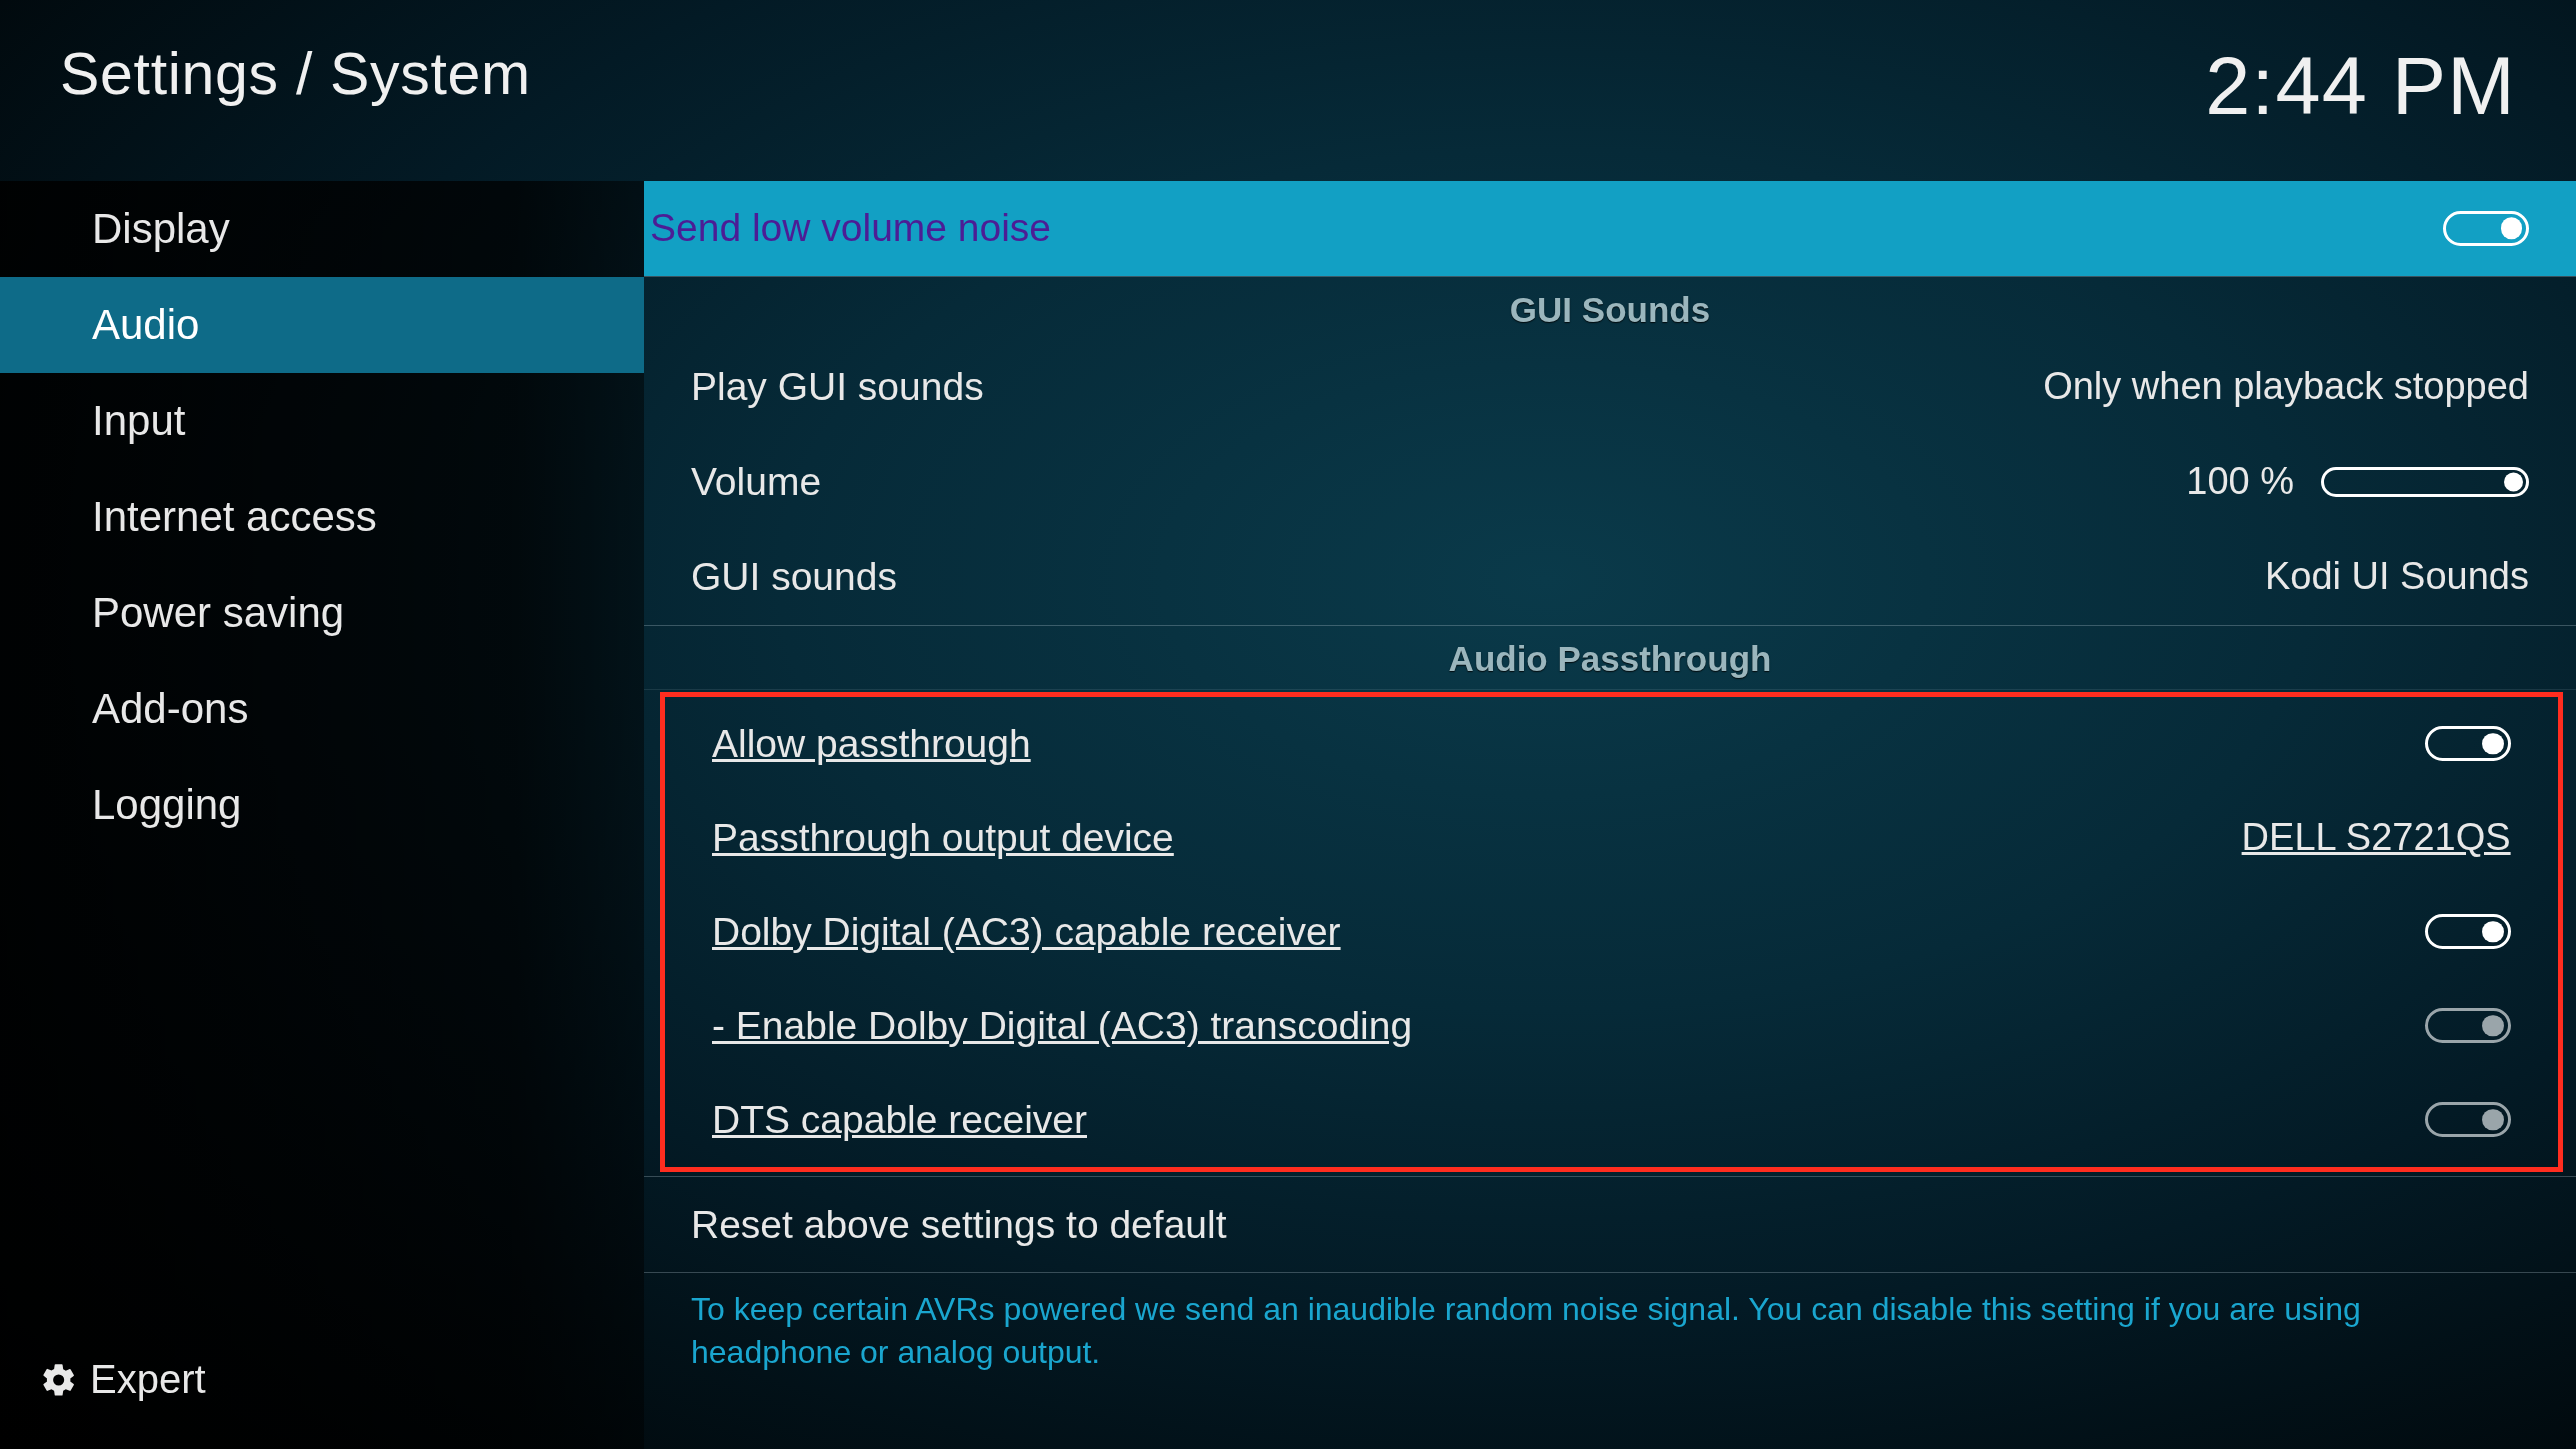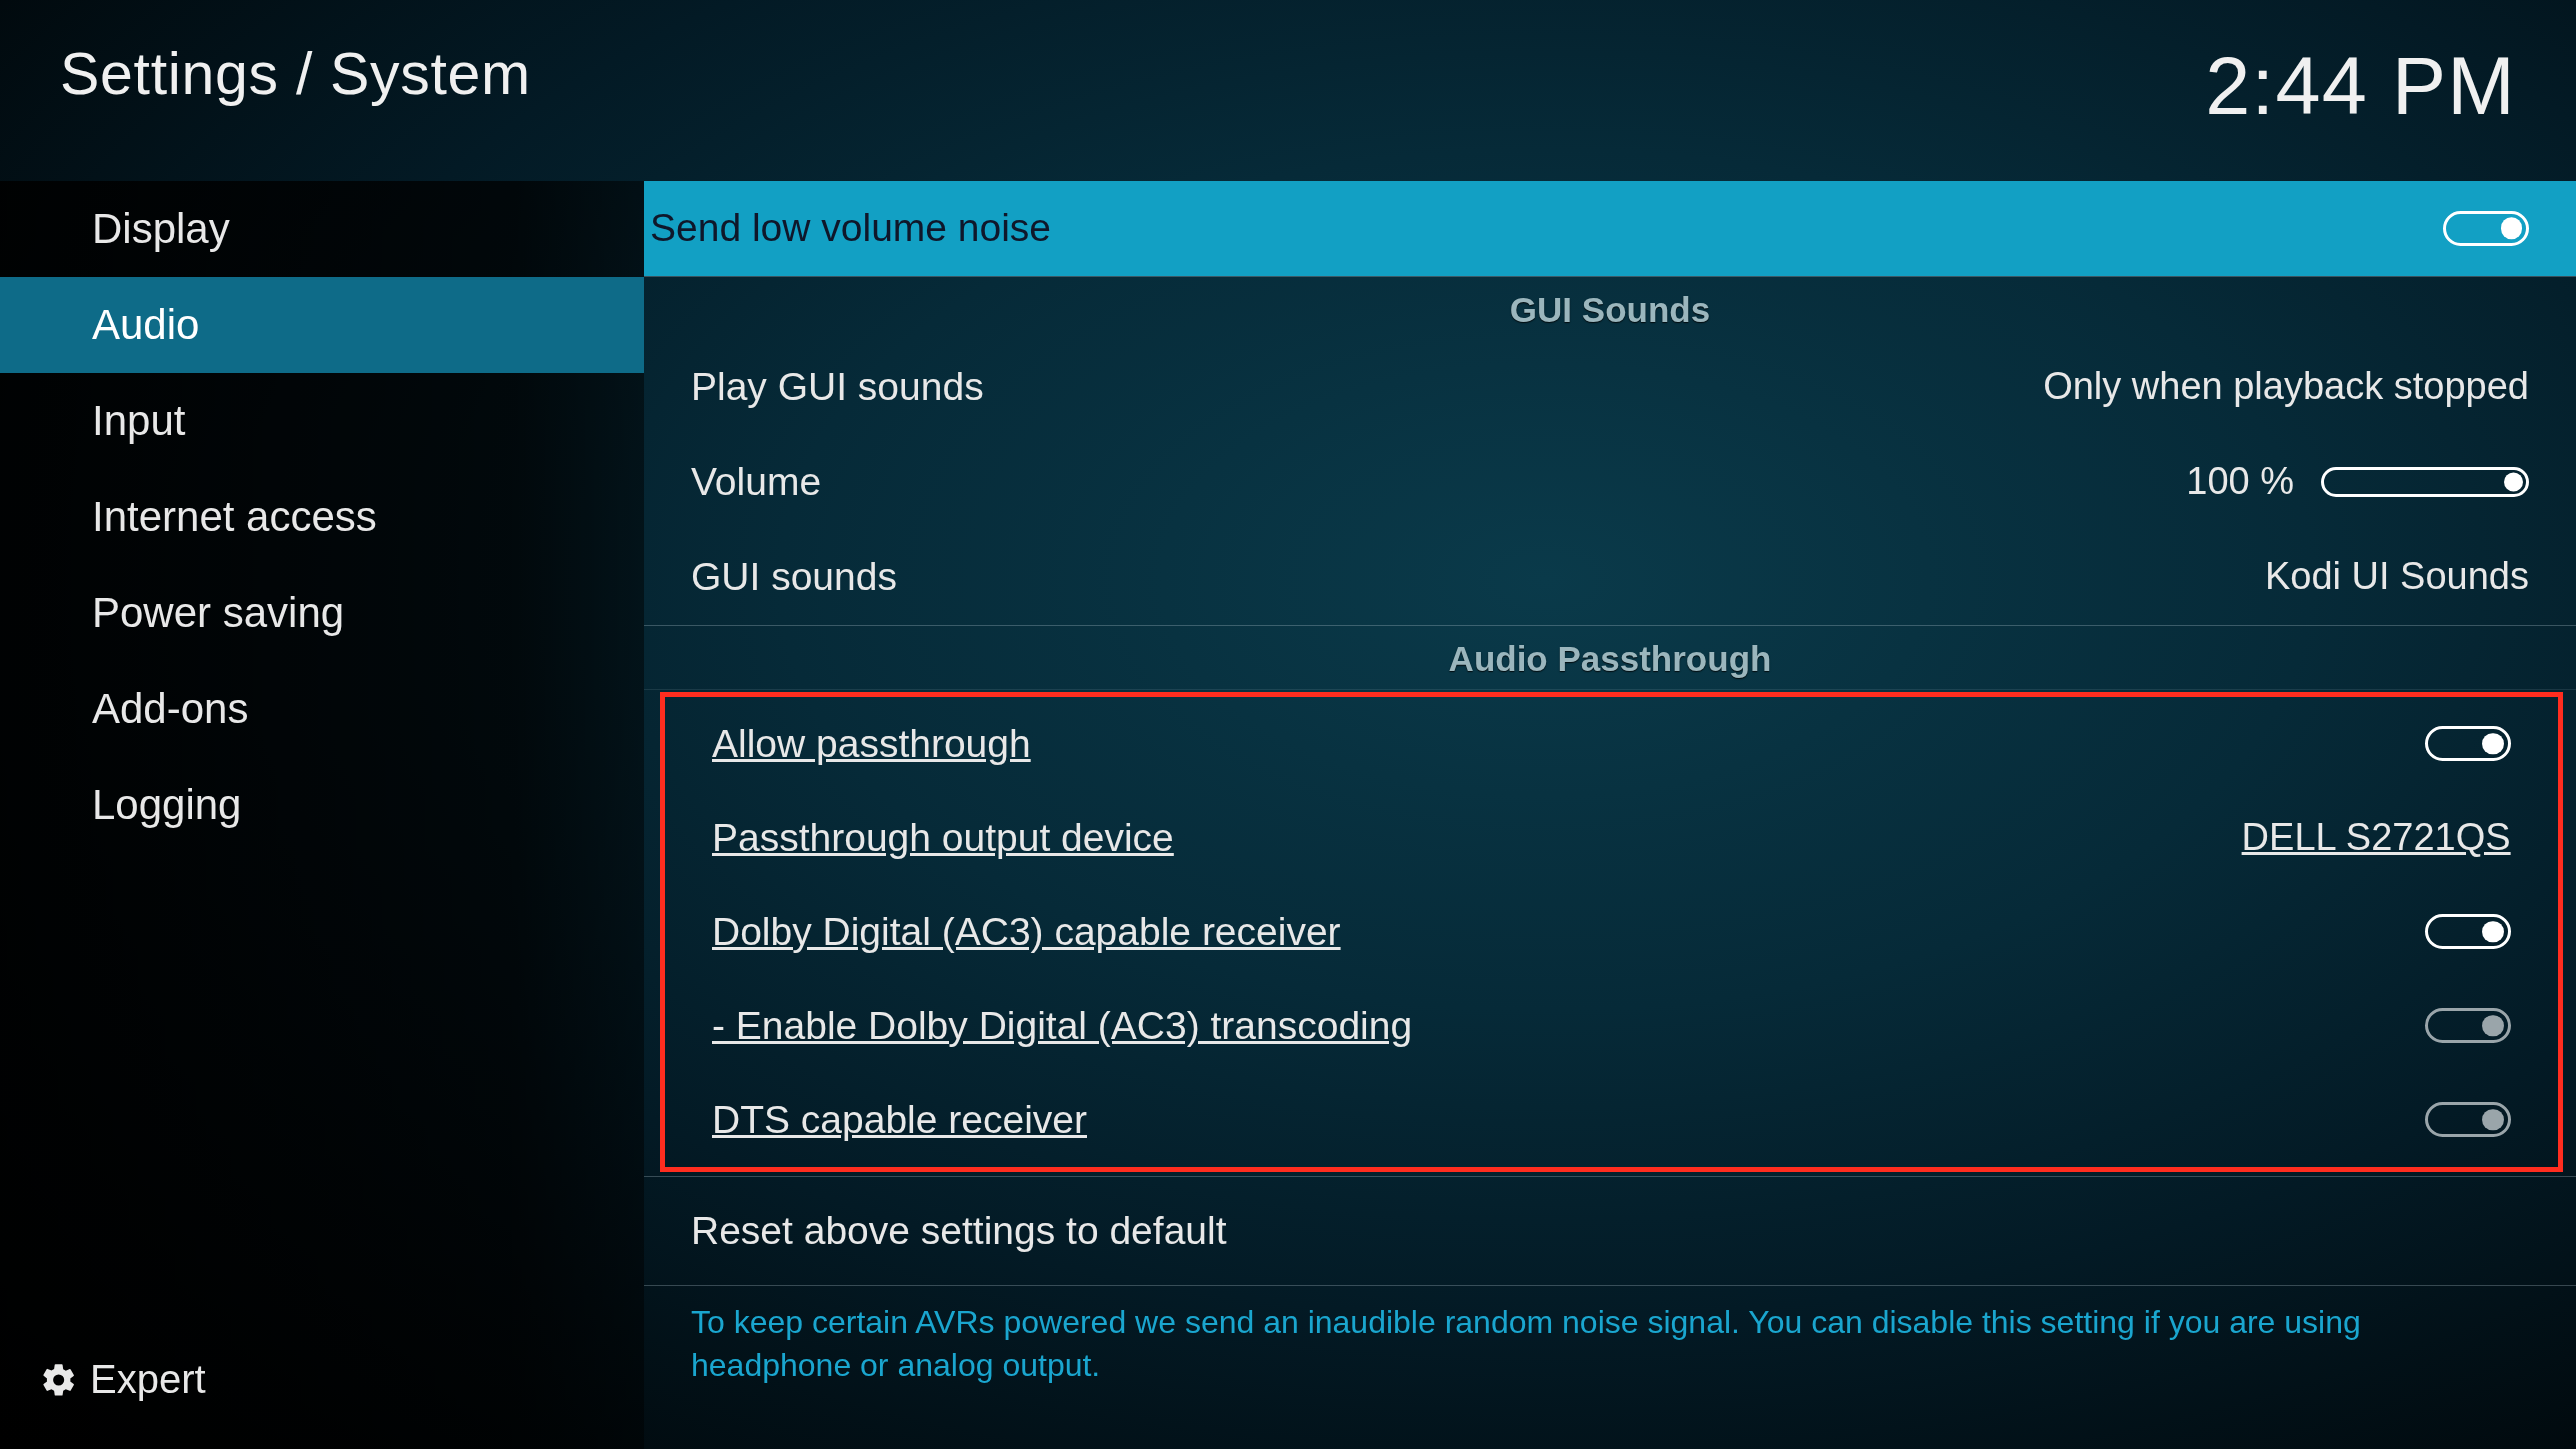--- a/index.html
+++ b/index.html
@@ -78,21 +78,21 @@
     display: flex;
     justify-content: space-between;
     align-items: center;
     padding: 0 47px;
     height: 95px;
     font-size: 39px;
     border-bottom: 0.7px solid rgba(255,255,255,0);
   }
   .row.selected {
     background: #12a0c4;
-    color: #0f172a;
+    color: #4c1d95;
     padding-left: 6px;
   }
   .row .label { flex: 1; }
   .row .value { color: #e8e8e8; font-size: 38px; }
 
   .section-header {
     text-align: center;
     font-size: 35px;
     font-weight: 600;
     color: #9bb6bd;
@@ -144,21 +144,21 @@
 
   .highlight-box {
     border: 5.4px solid #ff2d1f;
     margin: 2.7px 13.4px 4px 16px;
   }
   .highlight-box .row { height: 94px; text-decoration: underline; }
 
   .reset-row {
     border-top: 1.3px solid rgba(180,200,210,0.3);
     border-bottom: 1.3px solid rgba(180,200,210,0.3);
-    height: 110px;
+    height: 97px;
   }
 
   .hint {
     padding: 14.8px 47px 27px 47px;
     font-size: 32px;
     line-height: 1.35;
     color: #1aa6cf;
   }
 </style>
 </head>

